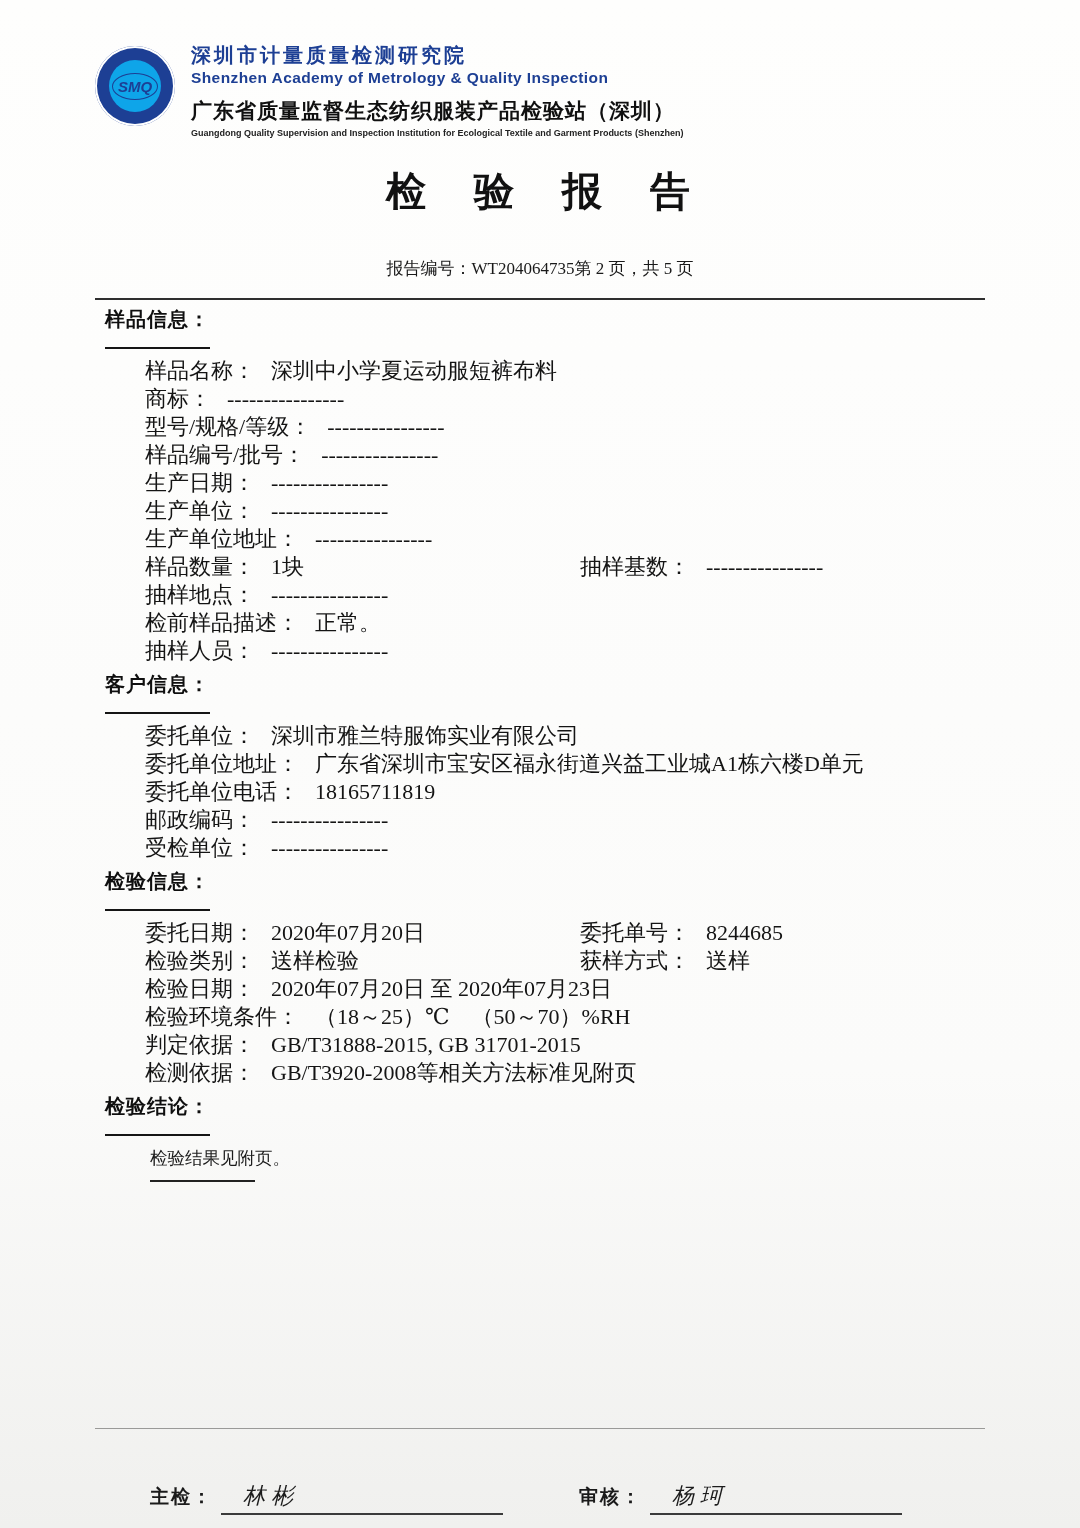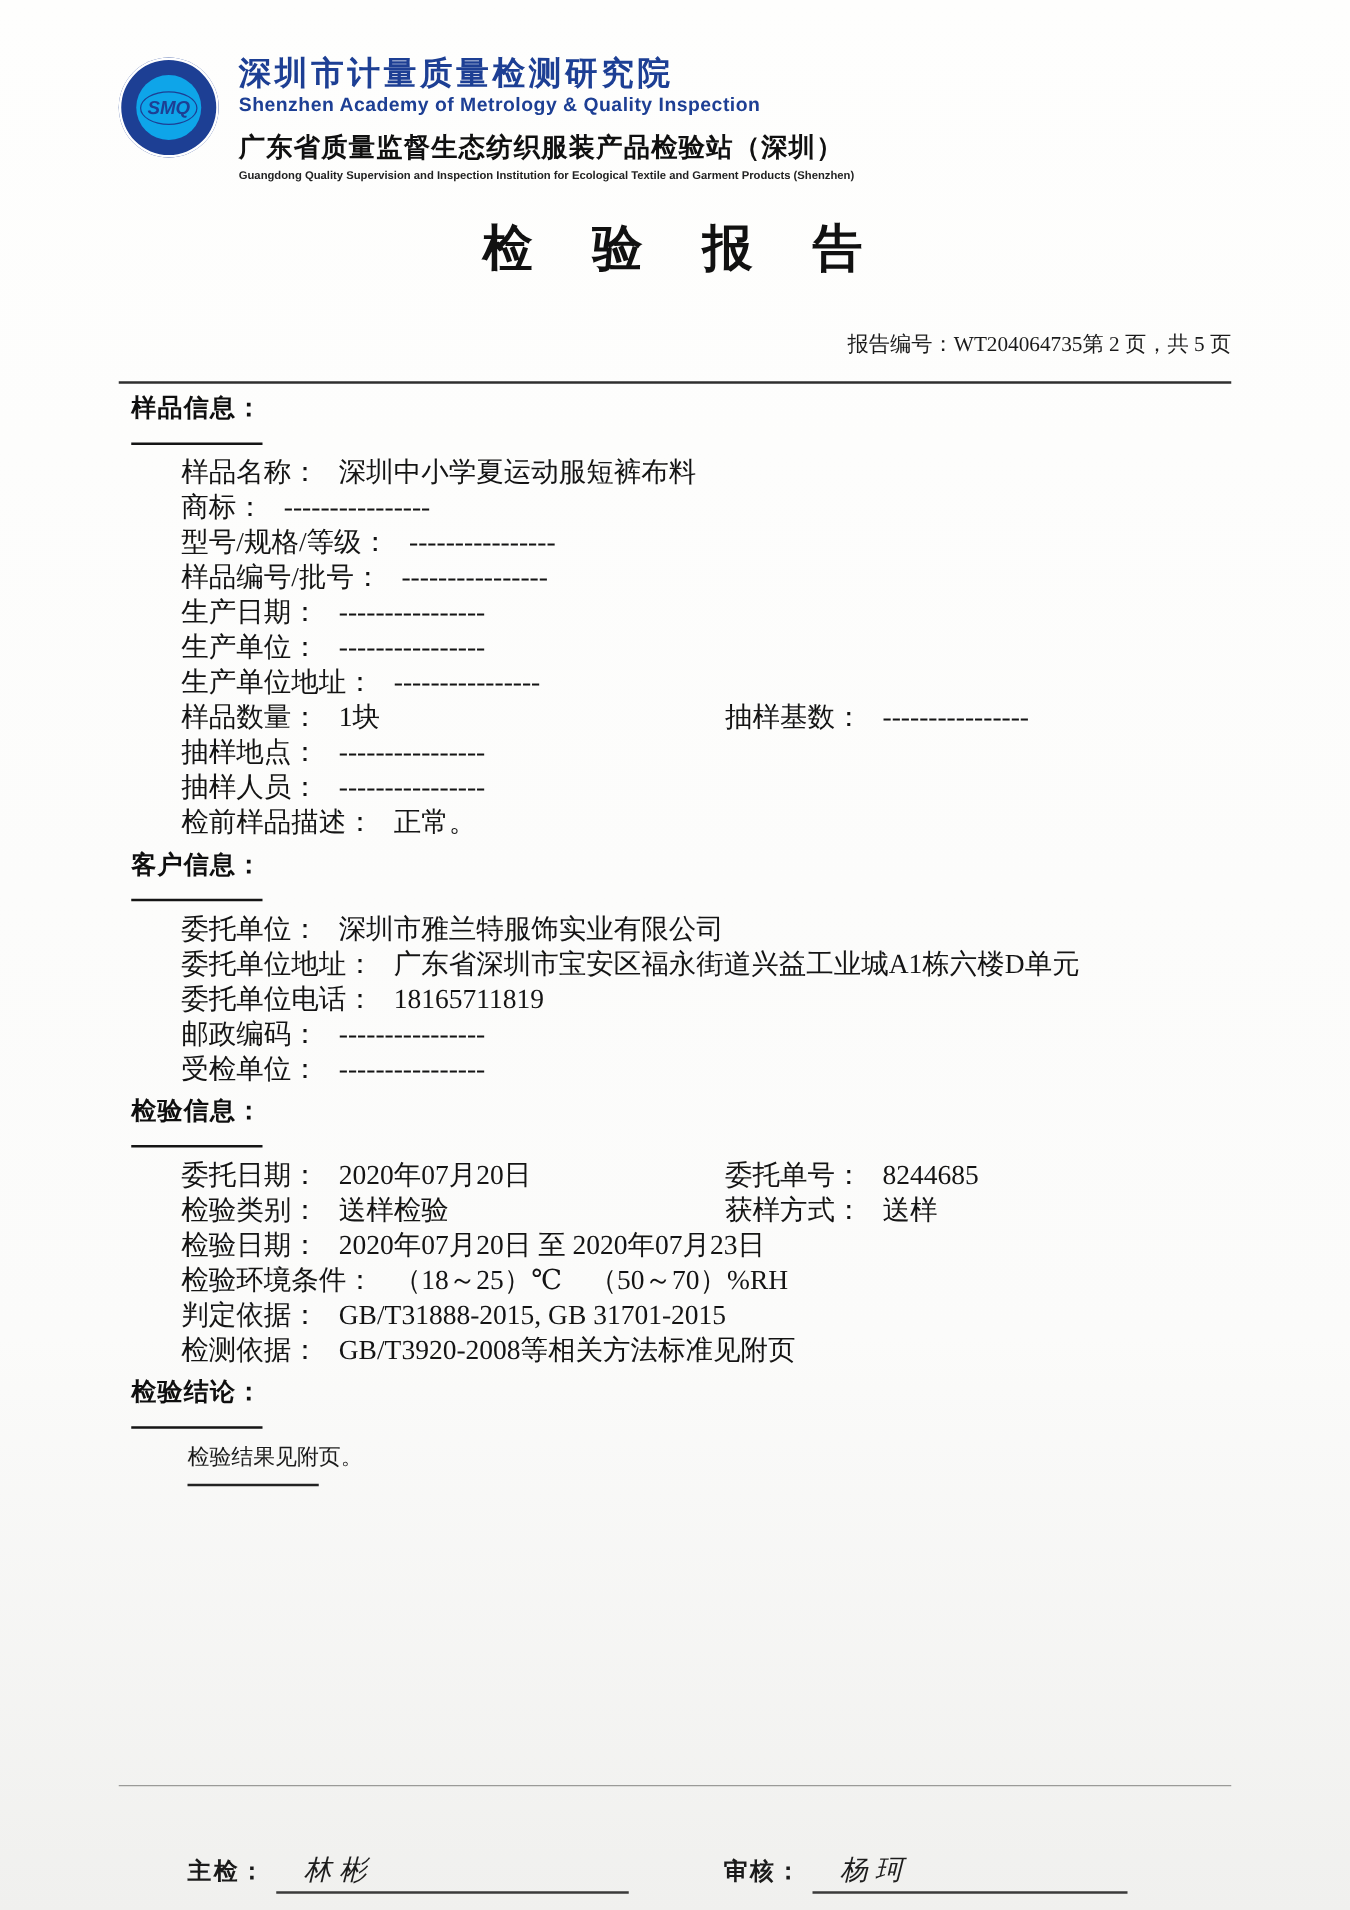--- a/index.html
+++ b/index.html
@@ -30,21 +30,21 @@
   .logo-text {
     font-family:"Liberation Sans",sans-serif;
     font-weight:bold; font-style:italic; font-size:15px;
     color:var(--brand,#1d3f94);
     border:1.5px solid var(--brand,#1d3f94);
     border-radius:50%; padding:4px 5px;
   }
   .org-names { padding-top:2px; }
   .org-cn {
     font-family:"Liberation Sans","DejaVu Sans",sans-serif;
-    font-size:26px; font-weight:bold; letter-spacing:3px;
+    font-size:20px; font-weight:bold; letter-spacing:3px;
     color:var(--brand,#1d3f94); line-height:1.15;
   }
   .org-en {
     font-family:"Liberation Sans","DejaVu Sans",sans-serif;
     font-size:15.5px; font-weight:bold; letter-spacing:.4px;
     color:var(--brand,#1d3f94); margin-top:2px;
   }
   .station-cn {
     font-family:"Liberation Sans","DejaVu Sans",sans-serif;
     font-size:21px; font-weight:bold; color:#101010;
@@ -53,21 +53,21 @@
   .station-en {
     font-family:"Liberation Sans","DejaVu Sans",sans-serif;
     font-size:9px; font-weight:bold; color:#222; margin-top:3px;
   }
   .doc-title {
     font-family:"Liberation Sans","DejaVu Sans",sans-serif;
     text-align:center; font-size:40px; font-weight:bold;
     letter-spacing:4px; margin-top:26px; color:#111;
   }
   .meta-row {
-    display:flex; justify-content:flex-end; align-items:baseline;
+    display:flex; justify-content:center; align-items:baseline;
     margin-top:38px; font-size:17px;
   }
   .header-rule { height:2px; background:#2f2f2f; margin-top:18px; }
   
   .section-heading {
     display:inline-block;
     font-size:20px; font-weight:bold; color:#0f0f0f;
     border-bottom:2px solid #151515; padding-bottom:14px;
     margin:6px 0 8px 10px; letter-spacing:1px;
   }
@@ -136,22 +136,22 @@
         <div class="section-heading">样品信息：</div>
         <div class="field-row"><span class="pair"><span class="field-label">样品名称：</span><span class="field-value">深圳中小学夏运动服短裤布料</span></span></div>
         <div class="field-row"><span class="pair"><span class="field-label">商标：</span><span class="field-value">----------------</span></span></div>
         <div class="field-row"><span class="pair"><span class="field-label">型号/规格/等级：</span><span class="field-value">----------------</span></span></div>
         <div class="field-row"><span class="pair"><span class="field-label">样品编号/批号：</span><span class="field-value">----------------</span></span></div>
         <div class="field-row"><span class="pair"><span class="field-label">生产日期：</span><span class="field-value">----------------</span></span></div>
         <div class="field-row"><span class="pair"><span class="field-label">生产单位：</span><span class="field-value">----------------</span></span></div>
         <div class="field-row"><span class="pair"><span class="field-label">生产单位地址：</span><span class="field-value">----------------</span></span></div>
         <div class="field-row"><span class="pair col1"><span class="field-label">样品数量：</span><span class="field-value">1块</span></span><span class="pair"><span class="field-label">抽样基数：</span><span class="field-value">----------------</span></span></div>
         <div class="field-row"><span class="pair"><span class="field-label">抽样地点：</span><span class="field-value">----------------</span></span></div>
+        <div class="field-row"><span class="pair"><span class="field-label">检前样品描述：</span><span class="field-value">正常。</span></span></div>
         <div class="field-row"><span class="pair"><span class="field-label">抽样人员：</span><span class="field-value">----------------</span></span></div>
-        <div class="field-row"><span class="pair"><span class="field-label">检前样品描述：</span><span class="field-value">正常。</span></span></div>
       </section>
       <section class="info-section">
         <div class="section-heading">客户信息：</div>
         <div class="field-row"><span class="pair"><span class="field-label">委托单位：</span><span class="field-value">深圳市雅兰特服饰实业有限公司</span></span></div>
         <div class="field-row"><span class="pair"><span class="field-label">委托单位地址：</span><span class="field-value">广东省深圳市宝安区福永街道兴益工业城A1栋六楼D单元</span></span></div>
         <div class="field-row"><span class="pair"><span class="field-label">委托单位电话：</span><span class="field-value">18165711819</span></span></div>
         <div class="field-row"><span class="pair"><span class="field-label">邮政编码：</span><span class="field-value">----------------</span></span></div>
         <div class="field-row"><span class="pair"><span class="field-label">受检单位：</span><span class="field-value">----------------</span></span></div>
       </section>
       <section class="info-section">

